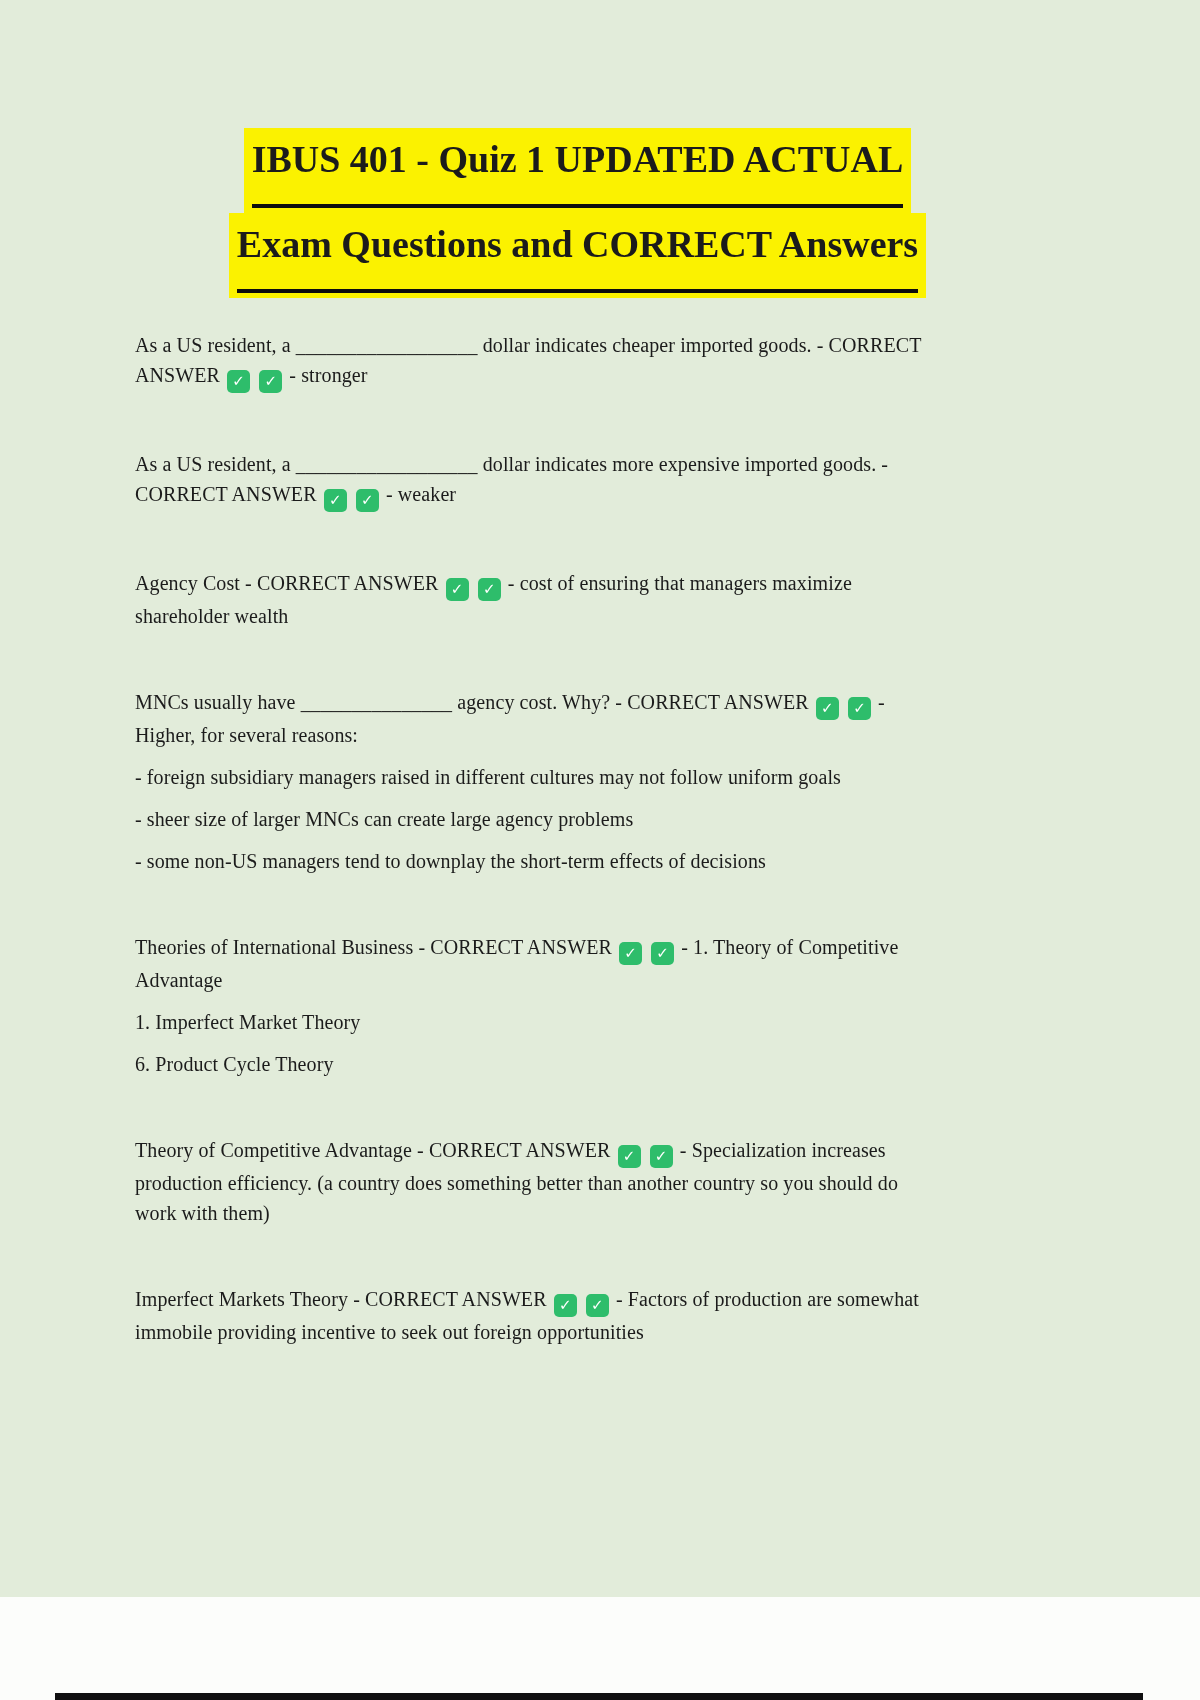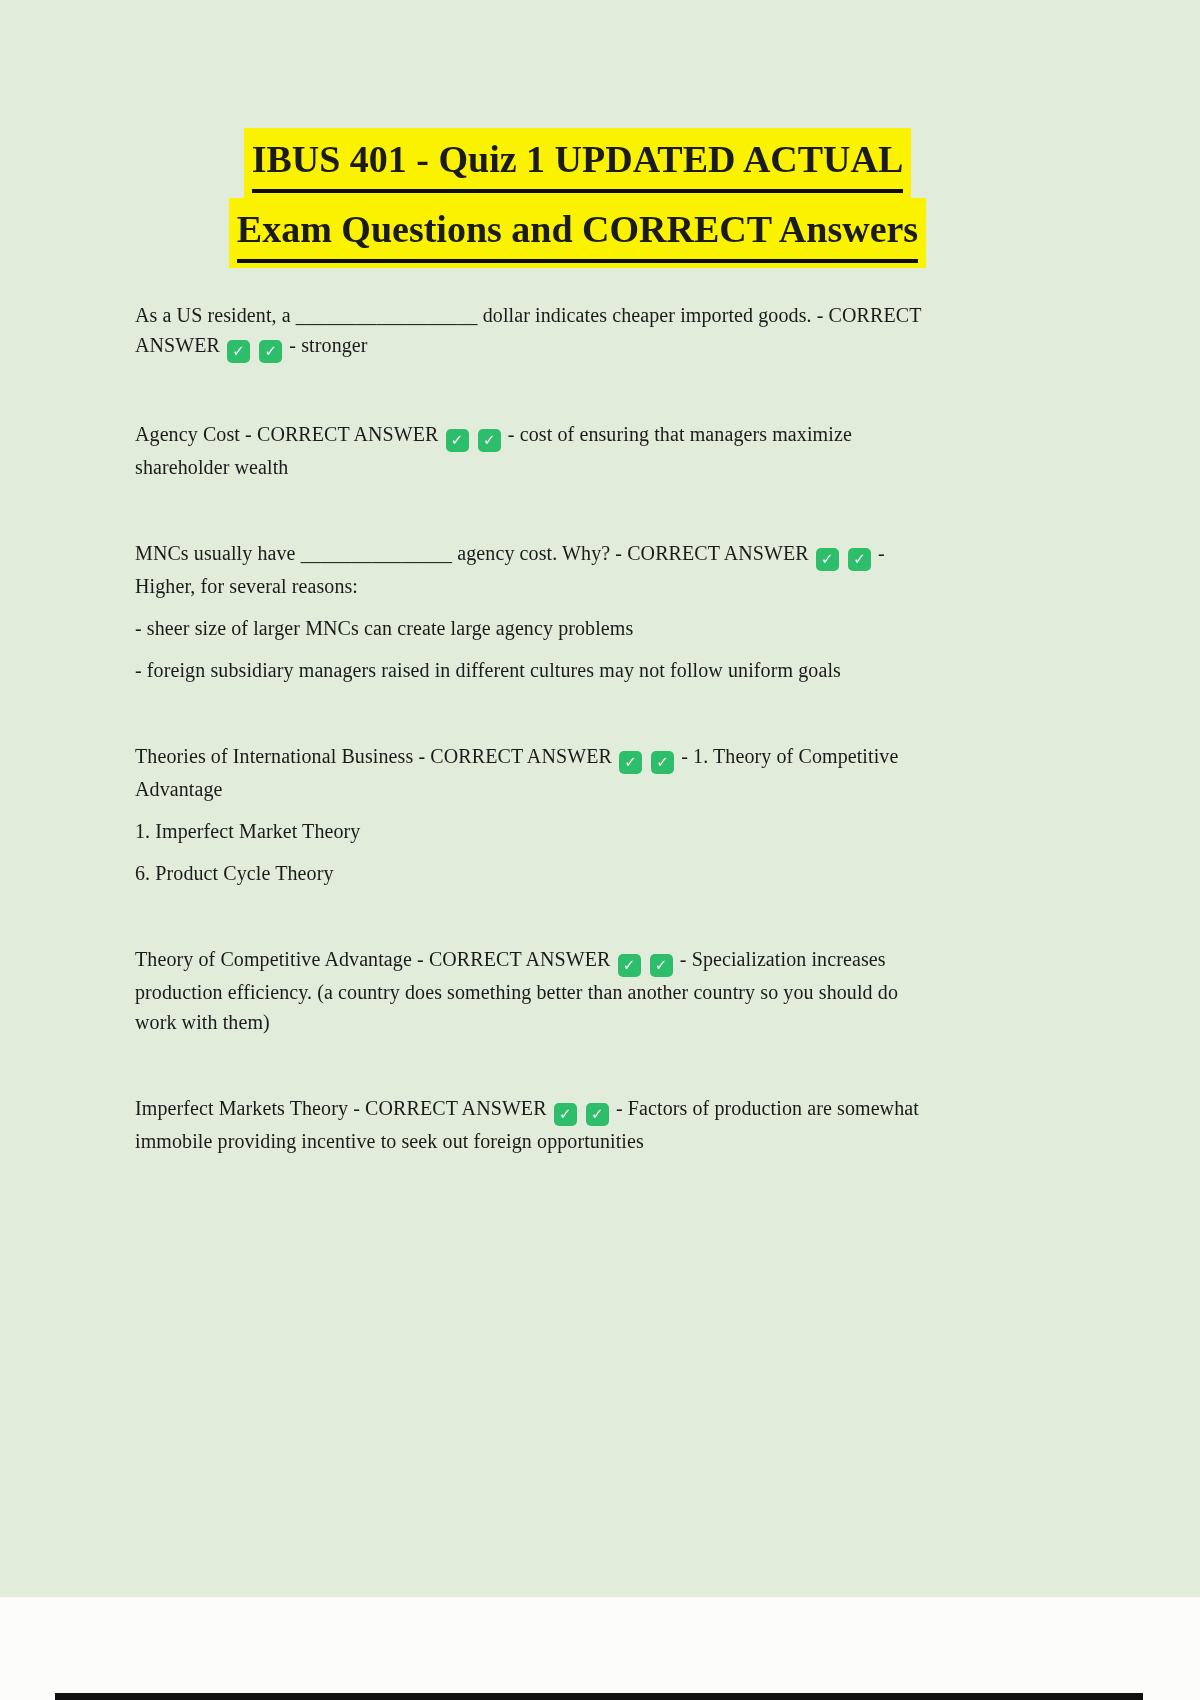--- a/index.html
+++ b/index.html
@@ -11,21 +11,21 @@
   }
   .page{width:1200px;height:1700px;position:relative;}
   .content{margin-left:135px;width:885px;padding-top:128px;}
   
   .title{ text-align:center; line-height:58px; margin:0 0 6px 0; font-weight:bold; font-size:38px; }
   .title .hl{
     display:inline-block;background:var(--hl,#fbf200);
     padding:2px 8px 5px 8px;
   }
   .title .ul{
-    display:inline-block;border-bottom:4px solid #0d0d0d;padding-bottom:1px;
+    display:inline-block;border-bottom:4px solid #0d0d0d;padding-bottom:16px;
   }
   
   .block{
     margin:12px 0 0 0;font-size:20px;line-height:30px;letter-spacing:.1px;
   }
   .block.group{margin-top:56px;}
   .block:first-child{margin-top:32px;}
   
   .check{
     display:inline-block;width:23px;height:23px;border-radius:5px;
@@ -47,24 +47,26 @@
 <body style="--bg: #e2ecda; --hl: #fbf200; --check: #2ebd6b; --text: #1b1b1b; --paper: #fcfdfb; --bar: #101010;">
 
 <div class="page">
   <div class="content">
     <h1 class="title">
       <span class="hl"><span class="ul">IBUS 401 - Quiz 1 UPDATED ACTUAL</span></span><br>
       <span class="hl"><span class="ul">Exam Questions and CORRECT Answers</span></span>
     </h1>
     <div>
         <p class="block group">As a US resident, a __________________ dollar indicates cheaper imported goods. - CORRECT<br>ANSWER <span class="check">✓</span> <span class="check">✓</span> - stronger</p>
+        <p class="block group">As a US resident, a __________________ dollar indicates more expensive imported goods. -<br>CORRECT ANSWER <span class="check">✓</span> <span class="check">✓</span> - weaker</p>
         <p class="block group">Agency Cost - CORRECT ANSWER <span class="check">✓</span> <span class="check">✓</span> - cost of ensuring that managers maximize<br>shareholder wealth</p>
         <p class="block group">MNCs usually have _______________ agency cost. Why? - CORRECT ANSWER <span class="check">✓</span> <span class="check">✓</span> -<br>Higher, for several reasons:</p>
+        <p class="block">- foreign subsidiary managers raised in different cultures may not follow uniform goals</p>
         <p class="block">- sheer size of larger MNCs can create large agency problems</p>
-        <p class="block">- foreign subsidiary managers raised in different cultures may not follow uniform goals</p>
+        <p class="block">- some non-US managers tend to downplay the short-term effects of decisions</p>
         <p class="block group">Theories of International Business - CORRECT ANSWER <span class="check">✓</span> <span class="check">✓</span> - 1. Theory of Competitive<br>Advantage</p>
         <p class="block">1. Imperfect Market Theory</p>
         <p class="block">6. Product Cycle Theory</p>
         <p class="block group">Theory of Competitive Advantage - CORRECT ANSWER <span class="check">✓</span> <span class="check">✓</span> - Specialization increases<br>production efficiency. (a country does something better than another country so you should do<br>work with them)</p>
         <p class="block group">Imperfect Markets Theory - CORRECT ANSWER <span class="check">✓</span> <span class="check">✓</span> - Factors of production are somewhat<br>immobile providing incentive to seek out foreign opportunities</p>
       </div>
   </div>
 
   <div class="page-bottom">
     <div class="bar"></div>

